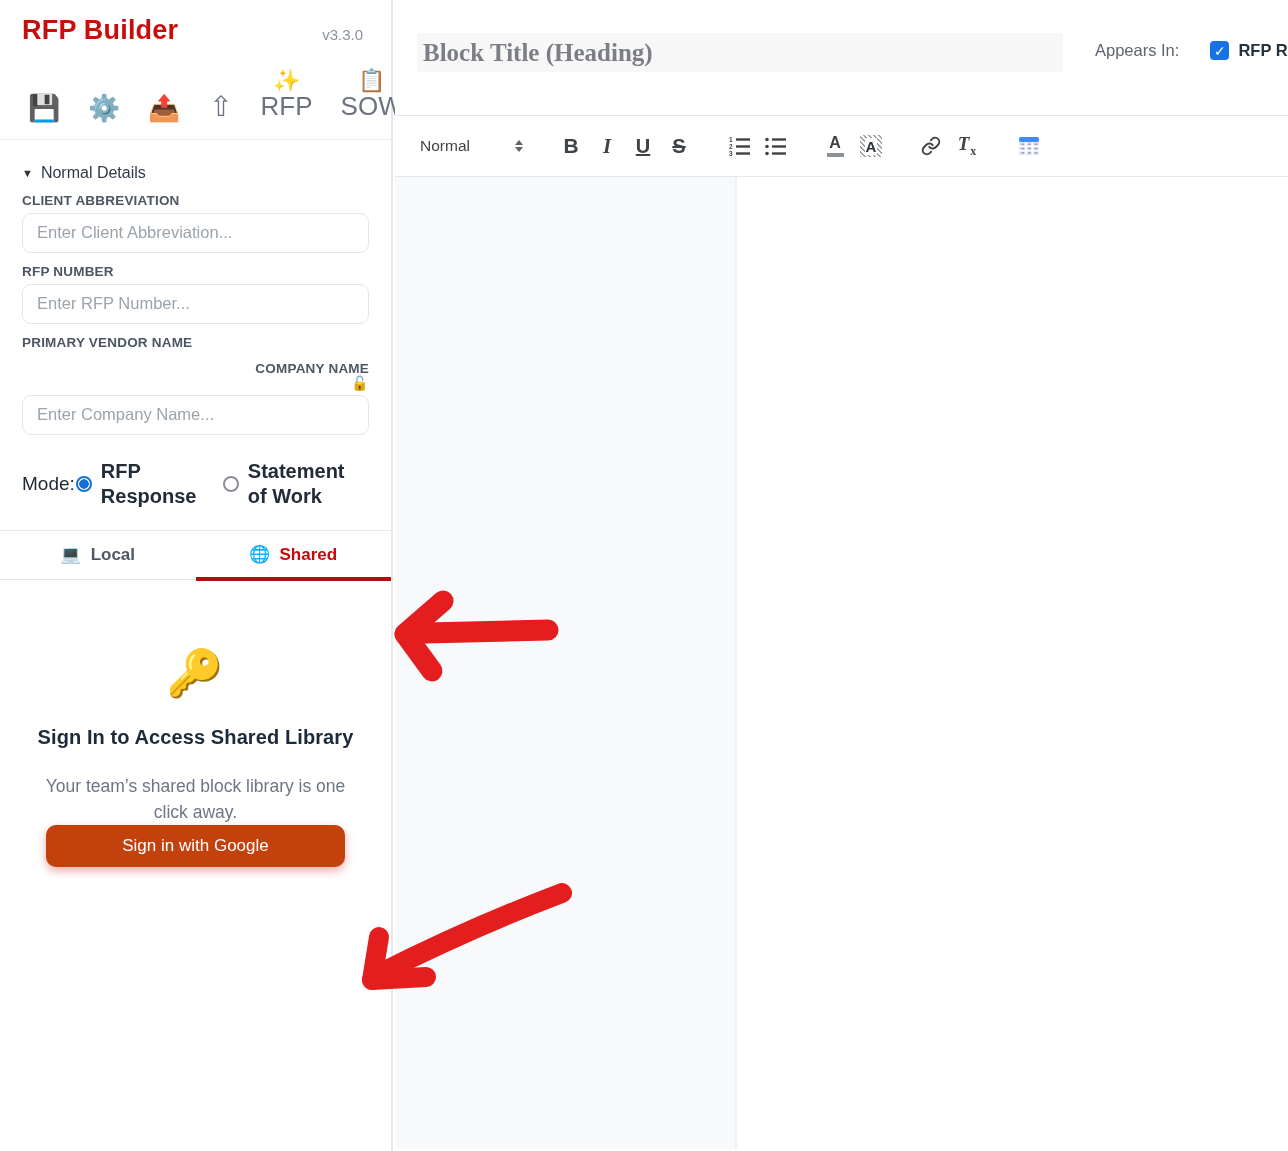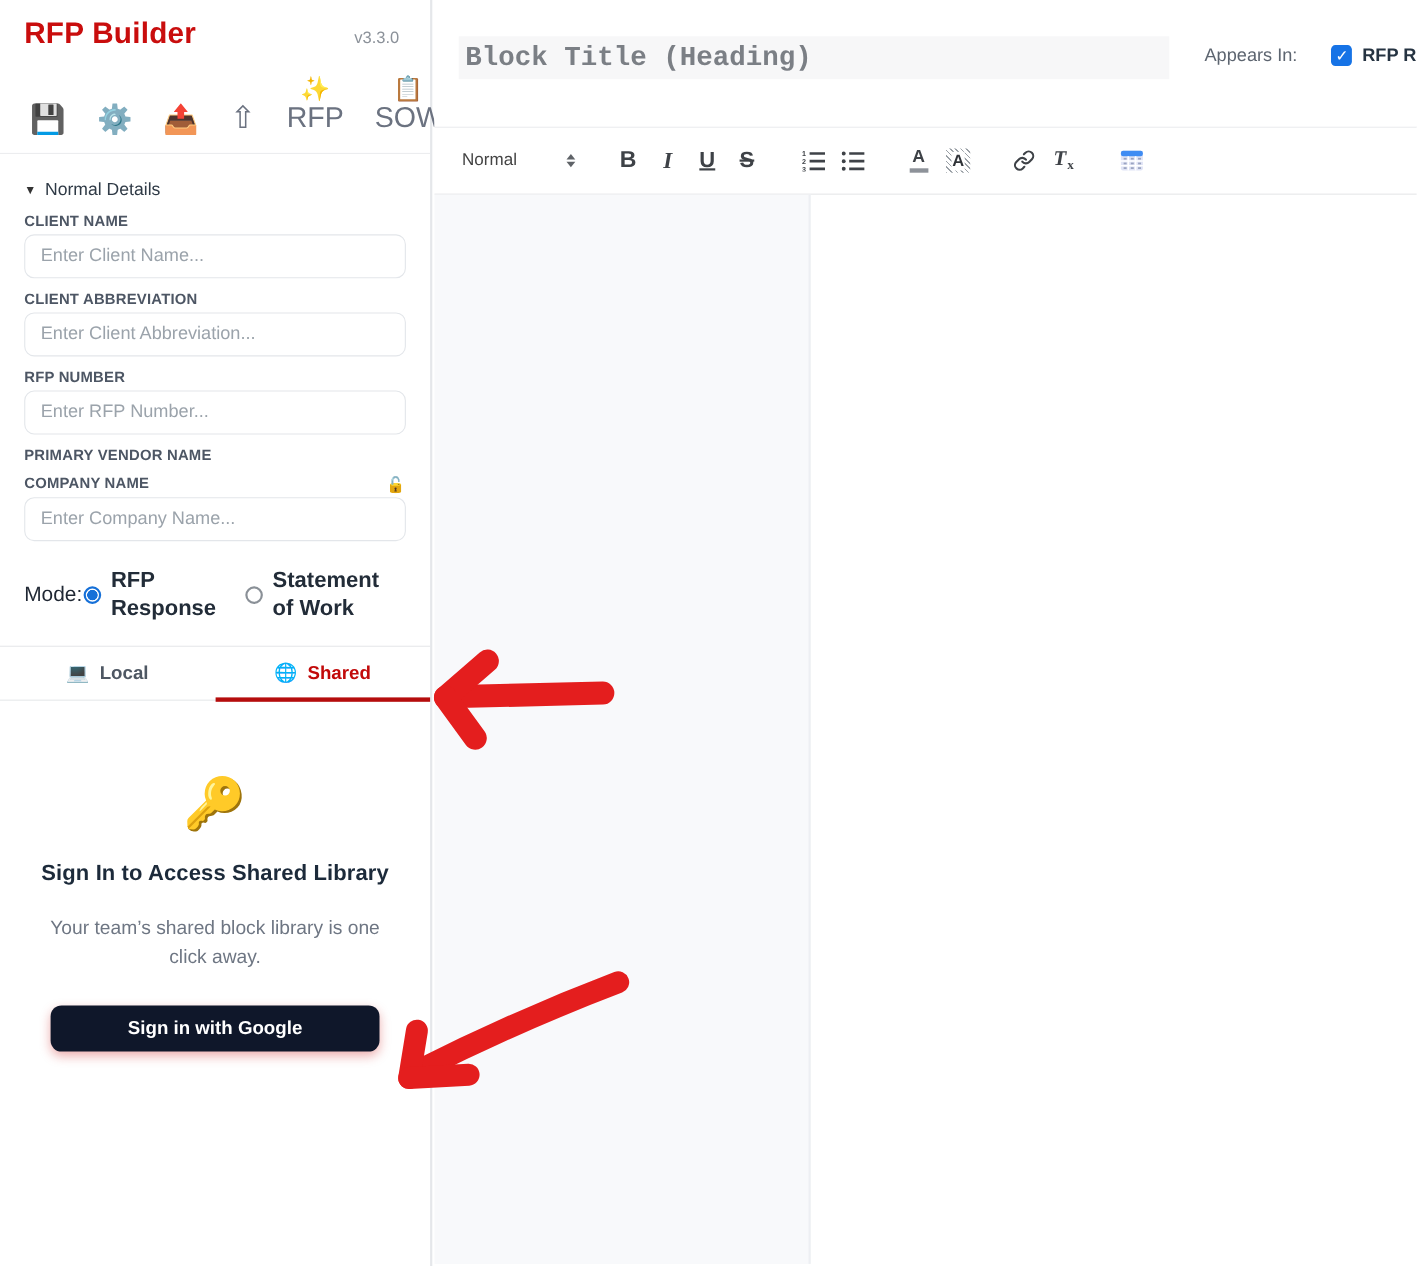--- a/index.html
+++ b/index.html
@@ -21,21 +21,21 @@
     background:none; border:none; }
   .tool-stack .emoji { font-size:22px; line-height:1; }
   .tool-stack .lbl { font-size:26px; color:#6b7280; line-height:1.1; font-family:"Liberation Sans",sans-serif; }
   .arrow-glyph { font-size:28px; color:#6b7280; font-weight:400; }
 
   
   .project { padding:24px 22px 0 22px; }
   .pd-header { font-size:16px; color:#2f3a46; display:flex; align-items:center; gap:8px; cursor:pointer; }
   .pd-header .tri { font-size:11px; color:#333; }
   .field { margin-top:11px; }
-  .field-label-row { display:flex; justify-content:space-between; align-items:flex-end; }
+  .field-label-row { display:flex; justify-content:space-between; align-items:flex-end;flex-direction:column; }
   .field-label { font-size:13.5px; font-weight:700; color:#4d5664; letter-spacing:.2px; }
   .lock { font-size:14px; line-height:1; }
   .field input { display:block; width:100%; height:40px; margin-top:5px; border:1.5px solid #e3e6ea;
     border-radius:9px; padding:0 14px; font-size:16.5px; color:#2d3748; background:#fff;
     font-family:"Liberation Sans",sans-serif; }
   .field input::placeholder { color:#9ba3ab; }
 
   
   .mode-row { display:flex; align-items:center; padding:24px 0 0 22px; }
   .mode-label { font-size:19px; color:#1f2733; }
@@ -63,30 +63,30 @@
   .blk-btn { flex:1 1 50%; height:38px; background:#fff; border:1.5px solid #dfe2e6; border-radius:9px;
     font-size:15.5px; font-weight:700; color:#4e5763; display:flex; align-items:center; justify-content:center;
     gap:8px; cursor:pointer; font-family:"Liberation Sans",sans-serif; }
   .blk-btn .b-icon { font-size:16px; }
 
   
   .signin { margin-top:66px; text-align:center; padding:0 26px; }
   .key-icon { font-size:46px; display:inline-block; }
   .signin h2 { margin-top:26px; font-size:20px; font-weight:800; color:#1c2a3a; letter-spacing:.1px; }
   .signin p { margin:24px auto 0; font-size:17.5px; color:#6e7683; line-height:1.5; width:310px; }
-  .google-btn { margin-top:32px; width:299px; height:42px; background:#0f172a; color:#fff; border:none;
-    border-radius:10px; font-size:17px; font-weight:700; cursor:pointer;
+  .google-btn { width:299px; height:42px; background:#c2410c; color:#fff; border:none;
+    border-radius:10px; font-size:17px; font-weight:400; cursor:pointer;
     box-shadow:0 4px 10px rgba(200,20,20,.35); font-family:"Liberation Sans",sans-serif; }
 
   
   .main { position:absolute; left:395px; top:0; width:893px; height:1151px; background:#fff; }
   .main-header { position:relative; height:115px; background:#fff; }
   .block-title-input { position:absolute; left:22px; top:33px; width:646px; height:39px; background:#f7f7f8;
     border:none; font-size:25px; font-weight:700; color:#4b4f55; padding:0 6px;
-    font-family:Liberation Mono, monospace; }
+    font-family:Liberation Serif, serif; }
   .block-title-input::placeholder { color:#7b7f85; opacity:1; }
   .appears-row { position:absolute; left:700px; top:41px; display:flex; align-items:center; white-space:nowrap; }
   .appears-label { font-size:16.5px; color:#5d6570; }
   .checkbox { width:19px; height:19px; background:#1673e6; border-radius:4px; margin-left:31px;
     display:flex; align-items:center; justify-content:center; color:#fff; font-size:14px; font-weight:700;
     cursor:pointer; }
   .cb-label { font-size:16.5px; font-weight:600; color:#253341; margin-left:9px; }
 
   
   .ed-toolbar { height:62px; border-top:1px solid #e5e7e9; border-bottom:1px solid #e5e7e9;
@@ -149,24 +149,20 @@
       </button>
     </div>
 
     <div class="project">
       <div class="pd-header">
         <span class="tri">▼</span>
         <span>Normal Details</span>
       </div>
 
       <div class="field">
-        <div class="field-label">CLIENT NAME</div>
-        <input type="text" placeholder="Enter Client Name..." style="">
-      </div>
-      <div class="field">
         <div class="field-label">CLIENT ABBREVIATION</div>
         <input type="text" placeholder="Enter Client Abbreviation..." style="">
       </div>
       <div class="field">
         <div class="field-label">RFP NUMBER</div>
         <input type="text" placeholder="Enter RFP Number..." style="">
       </div>
       <div class="field">
         <div class="field-label">PRIMARY VENDOR NAME</div>
       </div>

